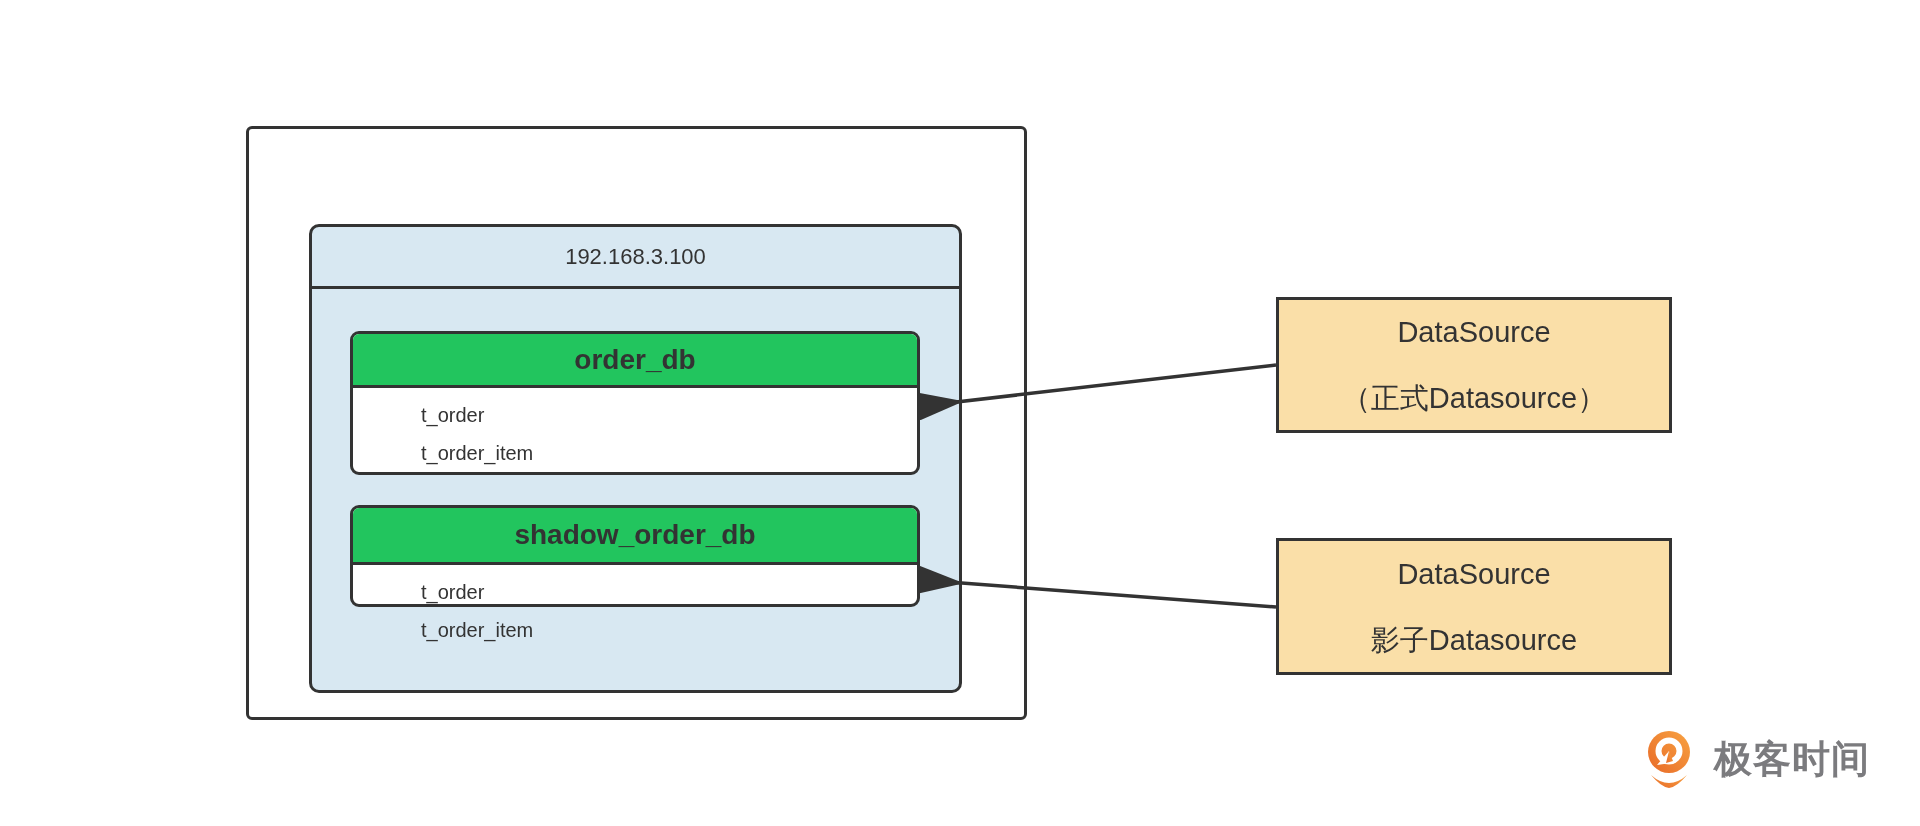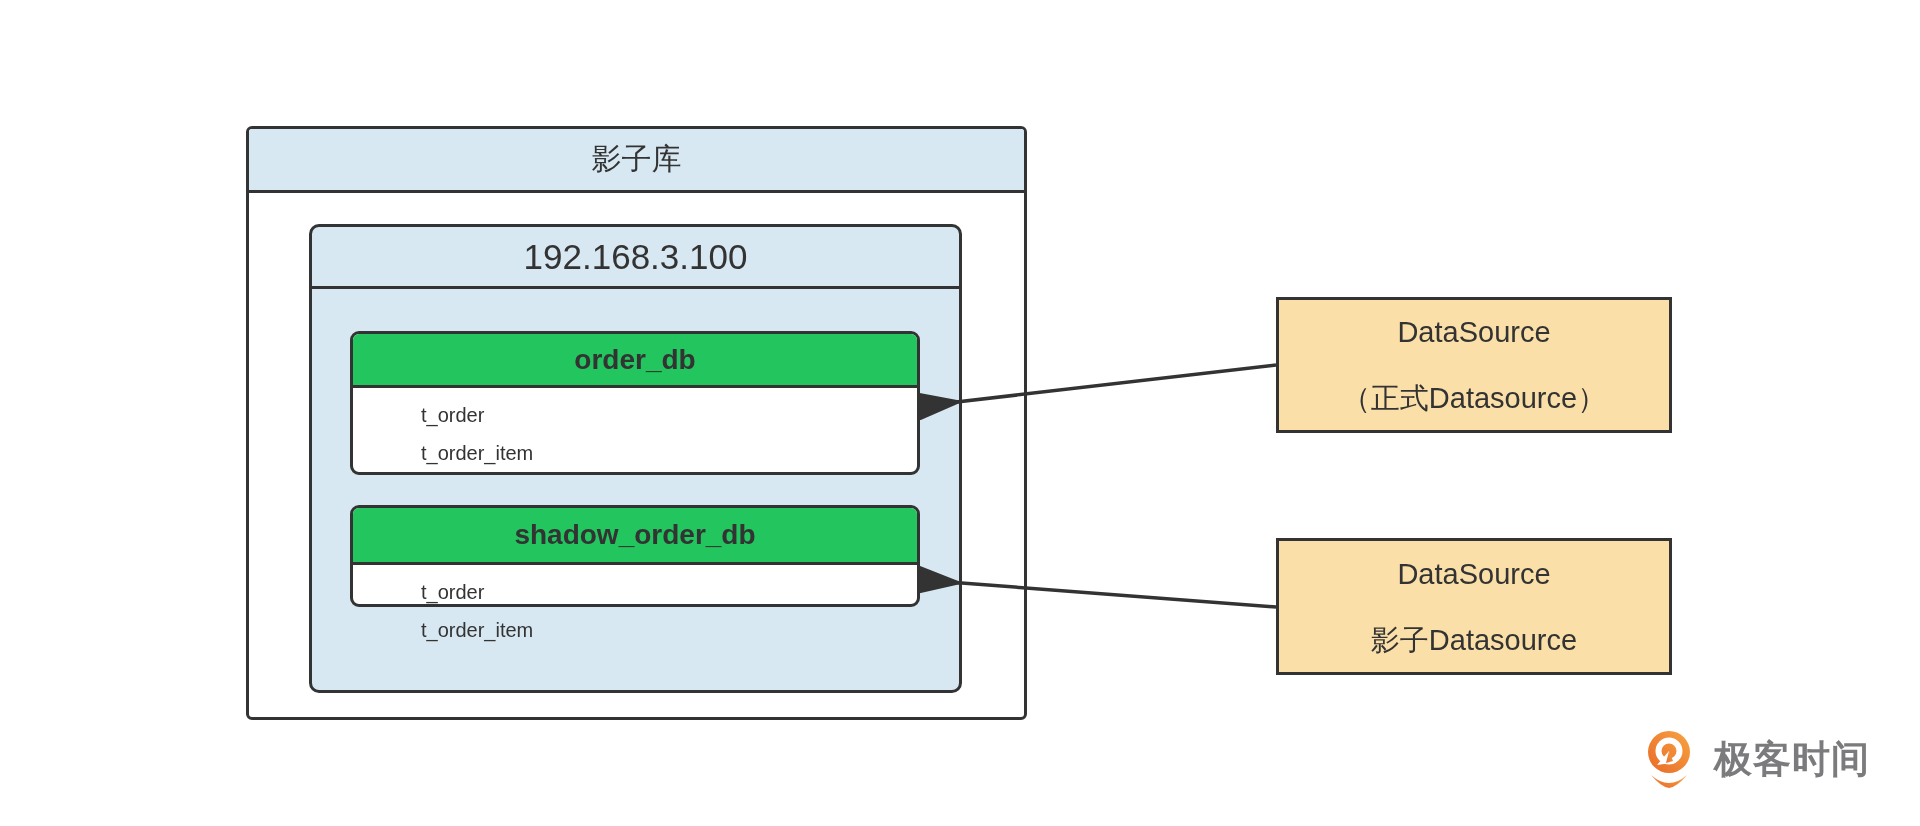--- a/index.html
+++ b/index.html
@@ -39,21 +39,21 @@
     left: 60px; top: 95px; width: 653px; height: 469px;
     border: 3px solid #333333;
     border-radius: 10px;
     background: #d8e8f2;
   }
   .host-header {
     left: 0; top: 0; width: 100%; height: 62px;
     border-bottom: 3px solid #333333;
     border-radius: 7px 7px 0 0;
     display: flex; align-items: center; justify-content: center;
-    font-size: 35px;
+    font-size: 22px;
   }
 
   
   .db-box {
     left: 38px; width: 570px;
     border: 3px solid #333333;
     border-radius: 9px;
     background: #ffffff;
   }
   .db-box.order   { top: 104px; height: 144px; }
@@ -109,23 +109,20 @@
     letter-spacing: 1px;
     line-height: 60px;
   }
 </style>
 </head>
 <body>
 
 <div id="canvas">
 
   <div class="abs outer-box">
-    <div class="abs outer-header">
-      <span>影子库</span>
-    </div>
 
     <div class="abs host-box">
       <div class="abs host-header">
         <span>192.168.3.100</span>
       </div>
 
       <div class="abs db-box order">
         <div class="abs db-header">
           <span>order_db</span>
         </div>

